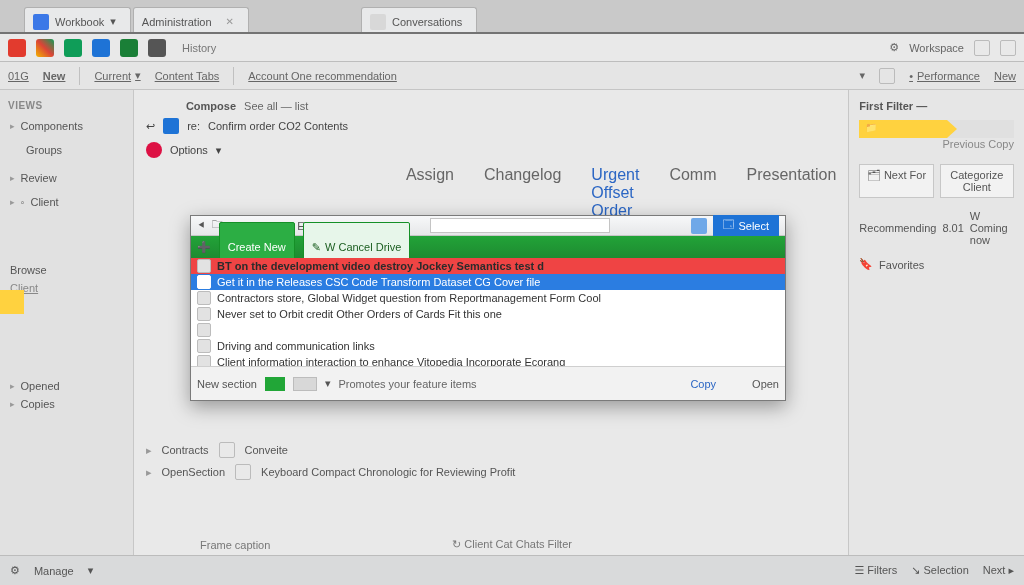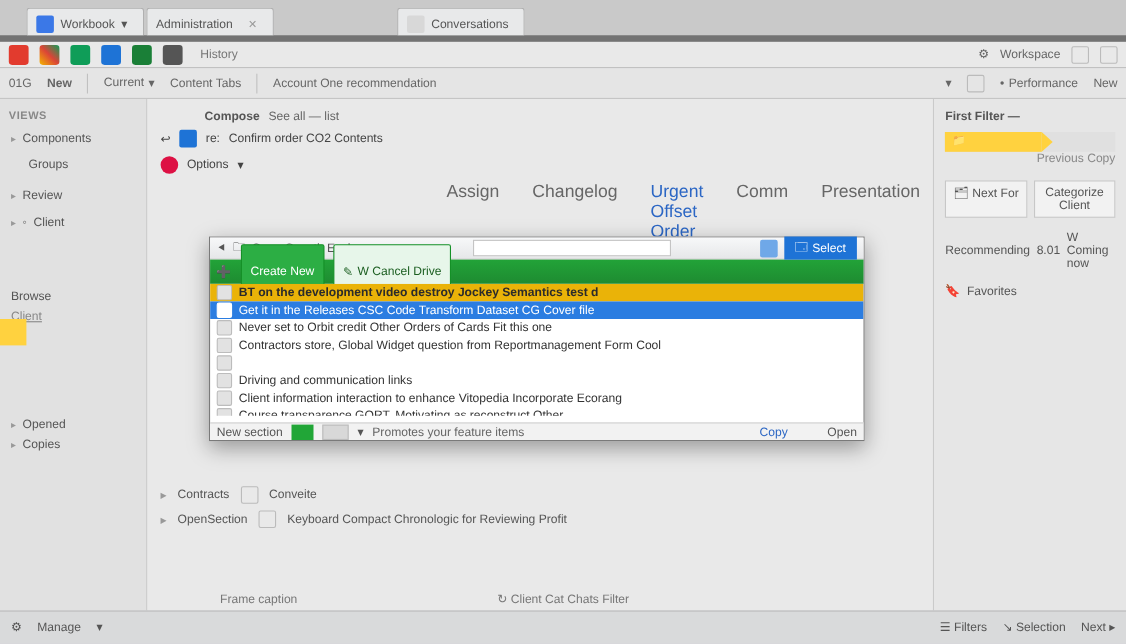--- a/index.html
+++ b/index.html
@@ -4,28 +4,28 @@
 <style>
   * { box-sizing: border-box; margin: 0; padding: 0; font-family: "Segoe UI", Tahoma, sans-serif; }
   html, body { width: 1024px; height: 585px; overflow: hidden; background:#cfd2d6; }
 
   
   .tabstrip { height:32px; background:#c9c9c9; display:flex; align-items:flex-end; gap:2px; padding-left:24px; }
   .tabstrip .apptab { background:#e8e9ea; border:1px solid #b0b0b0; border-bottom:none; height:25px; padding:3px 14px 0 8px; font-size:11px; color:#555; border-radius:3px 3px 0 0; display:flex; align-items:center; gap:6px;}
   .tabstrip .apptab .x { color:#999; font-size:10px; margin-left:8px;}
 
   
-  .appbar { height:30px; background:#e9e9e9; border-top:6px solid #737373; border-bottom:1px solid #bdbdbd; display:flex; align-items:center; padding:0 8px; gap:10px;}
+  .appbar { height:30px; background:#e9e9e9; border-top:2px solid #737373; border-bottom:1px solid #bdbdbd; display:flex; align-items:center; padding:0 8px; gap:10px;}
   .appbar .sq { width:18px; height:18px; border-radius:3px;}
   .appbar .lbl { font-size:11px; color:#777; margin-left:6px;}
   .appbar .right { margin-left:auto; display:flex; align-items:center; gap:10px; font-size:11px; color:#666;}
 
   
   .ribbon { height:28px; background:#e5e5e5; border-bottom:1px solid #c5c5c5; display:flex; align-items:center; font-size:11px; color:#666; padding:0 8px; gap:14px;}
-  .ribbon .grp { display:flex; gap:4px; }
+  .ribbon .grp { display:flex; align-items:center; gap:4px;text-decoration:underline; }
   .ribbon .sep { width:1px; height:18px; background:#c0c0c0; }
 
   
   .body { position:absolute; top:90px; bottom:30px; left:0; right:0; display:flex; background:#e5e6e7;}
   .col-left   { width:172px; background:#e1e1e1; border-right:1px solid #c7c7c7; padding:10px 8px; font-size:11px; color:#555;}
   .col-right  { width:226px; background:#e6e6e6; border-left:1px solid #c7c7c7; padding:10px 10px; font-size:11px; color:#555;}
   .col-mid    { flex:1; background:#e9e9e9; position:relative; padding:10px 12px; font-size:11px; color:#555;}
 
   .col-left h5, .col-right h5 { font-size:10px; text-transform:uppercase; color:#888; letter-spacing:.5px; margin-bottom:6px;}
   .navitem { display:flex; align-items:center; gap:6px; padding:3px 2px; color:#555;}
@@ -43,24 +43,24 @@
   .dlg-top { height:20px; background:linear-gradient(#f7f8f9,#e6e7e9); border-bottom:1px solid #c6c6c6; display:flex; align-items:center; font-size:11px; color:#555; padding:0 6px; gap:6px;}
   .dlg-top .grow { flex:1;}
   .dlg-top .field { flex:0 0 180px; height:15px; background:#fff; border:1px solid #c4c4c4;}
   .dlg-top .btn  { background:#1e73d6; color:#fff; padding:1px 10px; font-size:11px; display:flex; align-items:center; gap:4px;}
   .dlg-toolbar { height:22px; background:linear-gradient(#22a338,#1e8b31); display:flex; align-items:center; color:#fff; font-size:11px; padding:0 6px; gap:8px;}
   .dlg-toolbar .tbtn { background:#2cae44; border:1px solid #159027; padding:18px 8px; border-radius:2px; display:flex; align-items:center; gap:4px;}
   .dlg-toolbar .tbtn.alt { background:#e7f6ea; color:#1b5e20; }
   .dlg-list { position:absolute; top:42px; bottom:22px; left:0; right:0; overflow:hidden; font-size:11px;}
   .dlg-list .row { display:flex; align-items:center; gap:6px; height:16px; padding:0 6px; color:#333; white-space:nowrap;}
   .dlg-list .row .ic { width:14px; height:14px; background:#e2e2e2; border:1px solid #bcbcbc; border-radius:2px; flex:0 0 14px;}
-  .dlg-list .row.h  { background:#eab308; font-weight:600; color:#2b2b2b;}
+  .dlg-list .row.h  { background:#ef4444; font-weight:600; color:#2b2b2b;}
   .dlg-list .row.sel{ background:#2b7de1; color:#fff;}
   .dlg-list .row.sel .ic{ background:#fff; border-color:#fff;}
-  .dlg-status { position:absolute; bottom:0; left:0; right:0; height:16px; background:#f2f2f2; border-top:1px solid #cfcfcf; display:flex; align-items:center; font-size:11px; color:#555; padding:0 6px; gap:8px;}
+  .dlg-status { position:absolute; bottom:0; left:0; right:0; height:34px; background:#f2f2f2; border-top:1px solid #cfcfcf; display:flex; align-items:center; font-size:11px; color:#555; padding:0 6px; gap:8px;}
   .dlg-status .mini { width:20px; height:14px; background:#21a637;}
   .dlg-status .mini2{ width:24px; height:14px; background:#d8d8d8; border:1px solid #bcbcbc;}
   .dlg-status .grow { flex:1;}
   .smalltxt { color:#666; }
 
   
   .underrow { display:flex; align-items:center; gap:10px; margin-top:222px; color:#555;}
   .underrow .chev{color:#999;}
 
   
@@ -268,25 +268,25 @@
     <div class="row h">
         <span class="ic"></span>
         <span>BT on the development video destroy Jockey Semantics test d</span>
       </div>
     <div class="row sel">
         <span class="ic"></span>
         <span>Get it in the Releases   CSC Code Transform Dataset           CG  Cover file</span>
       </div>
     <div class="row">
         <span class="ic"></span>
+        <span>Contractors store, Global  Widget question from Reportmanagement   Form Cool</span>
+      </div>
+    <div class="row">
+        <span class="ic"></span>
         <span>Never set to Orbit credit  Other Orders of Cards Fit this one</span>
-      </div>
-    <div class="row">
-        <span class="ic"></span>
-        <span>Contractors store, Global  Widget question from Reportmanagement   Form Cool</span>
       </div>
     <div class="row">
         <span class="ic"></span>
       </div>
     <div class="row">
         <span class="ic"></span>
         <span>Driving and communication links</span>
       </div>
     <div class="row">
         <span class="ic"></span>

